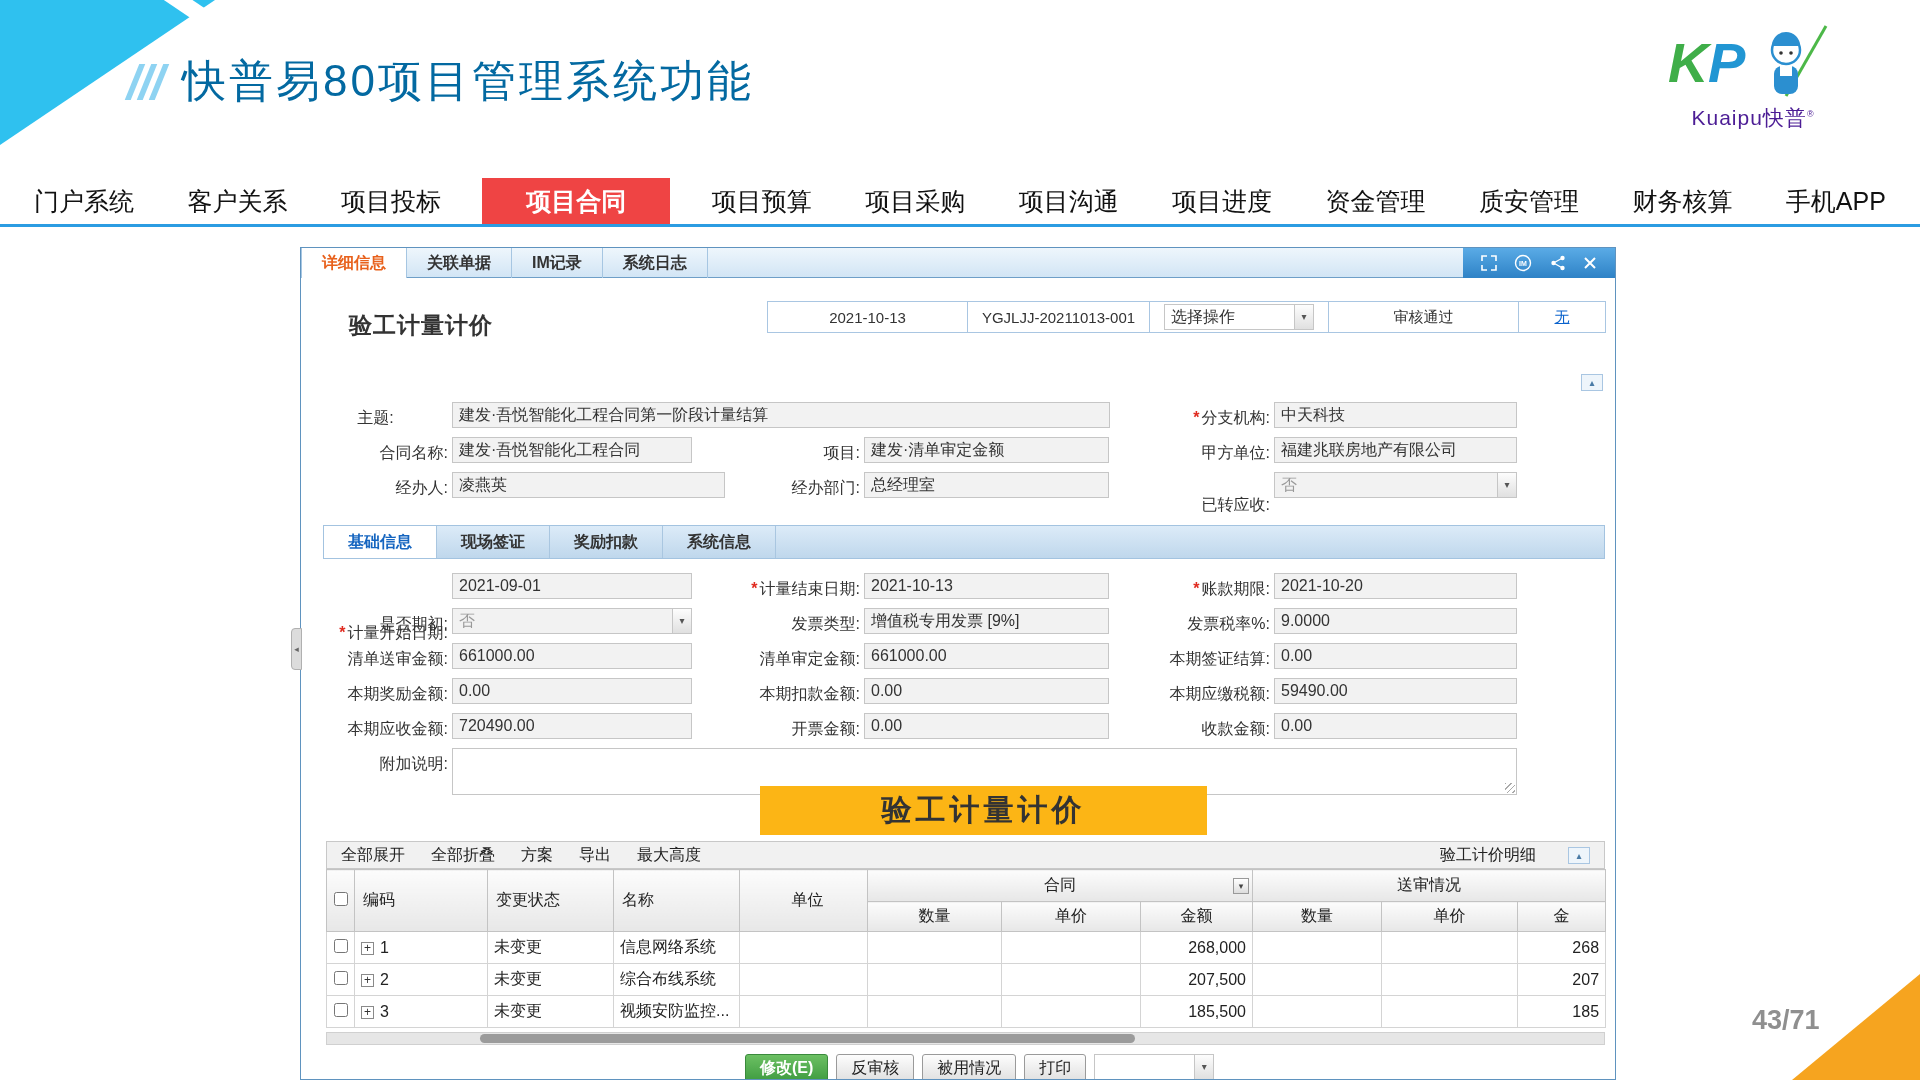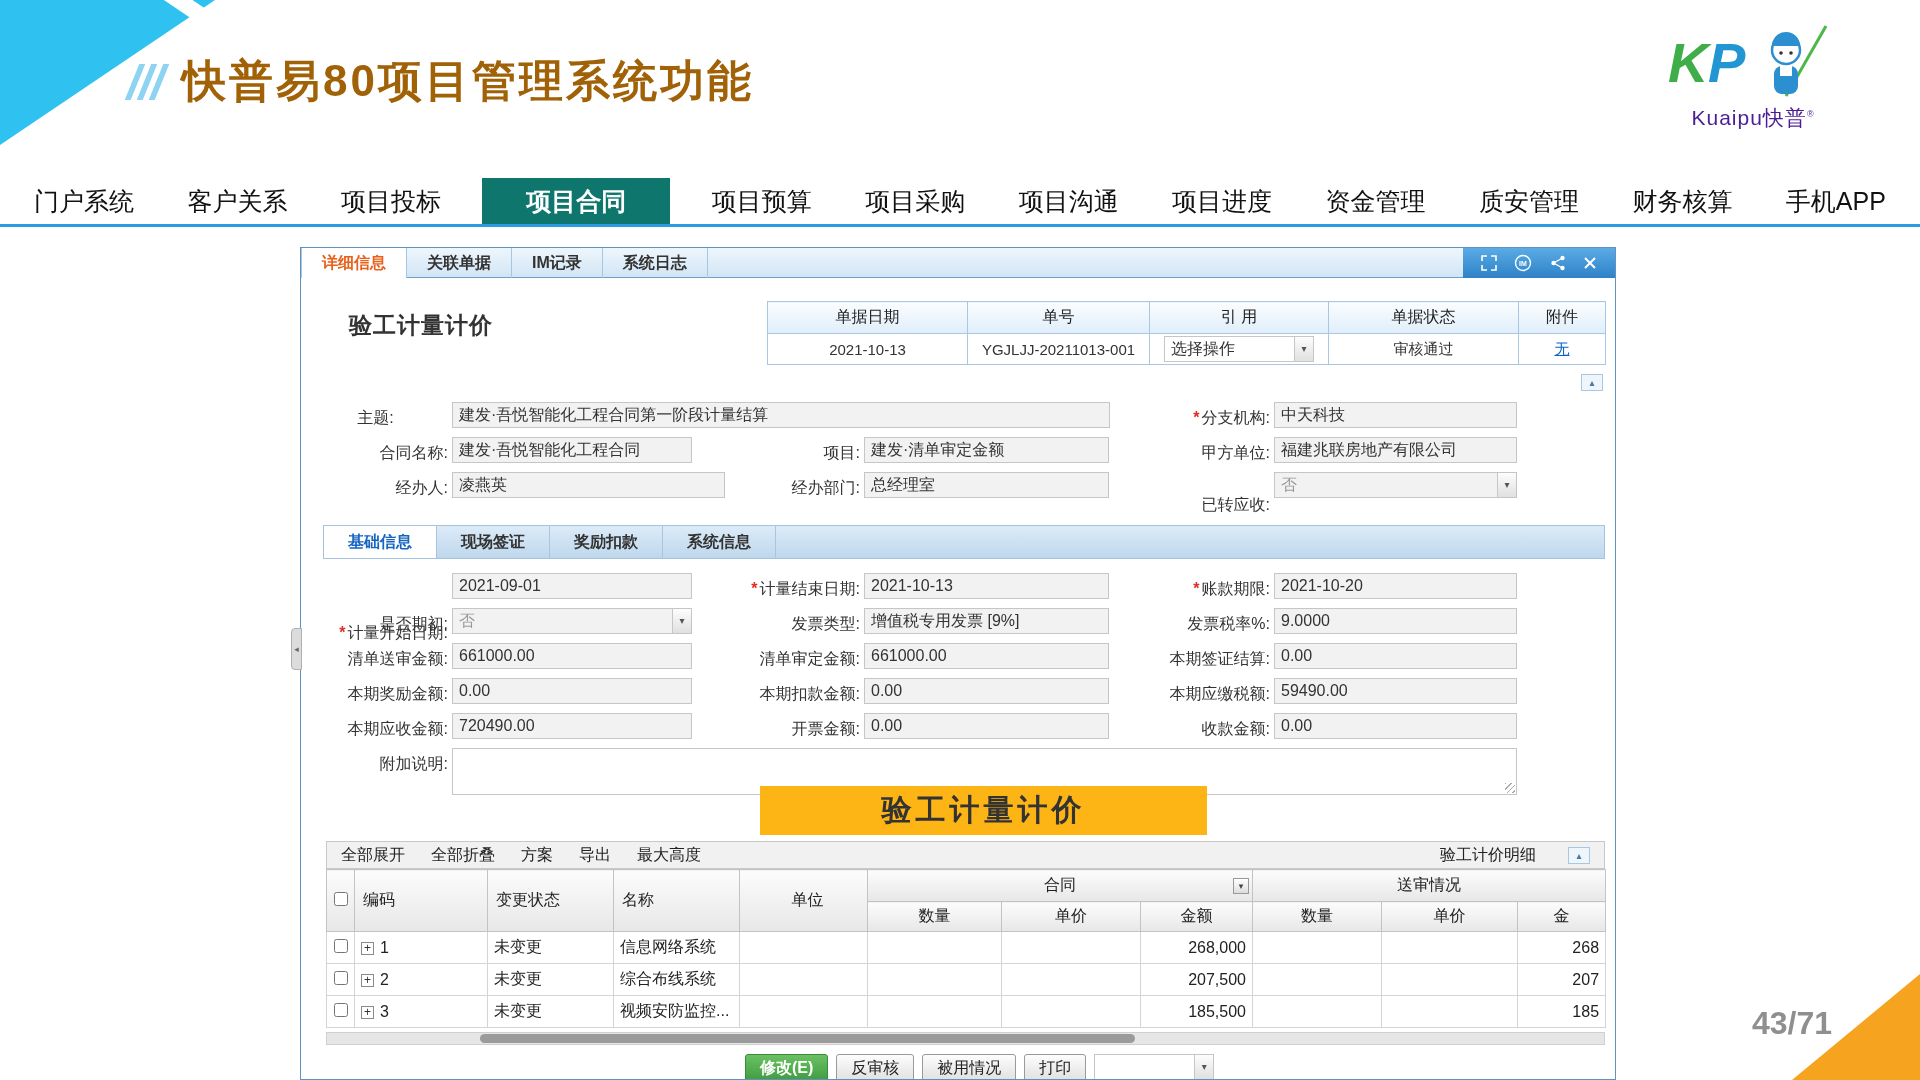--- a/index.html
+++ b/index.html
@@ -12,32 +12,32 @@
                   clip-path:polygon(0 0,215px 0,0 145px); background:#2fc1ef; }
   .deco-tl .slash { position:absolute; left:152px; top:-8px; width:16px; height:235px;
                   background:#fff; transform:rotate(-56deg); transform-origin:top left; }
   .deco-br { position:absolute; right:0; bottom:0; width:128px; height:106px;
              clip-path:polygon(100% 0,100% 100%,0 100%); background:#f6a41f; }
 
   
   .slide-head { position:absolute; left:132px; top:52px; display:flex; align-items:center; gap:20px; }
   .marks { display:flex; gap:6px; }
   .marks i { display:block; width:6px; height:36px; background:#8ed3f2; transform:skewX(-22deg); }
-  .slide-title { font-size:44px; font-weight:bold; color:#a16207; letter-spacing:3px;text-align:center; }
+  .slide-title { font-size:44px; font-weight:normal; color:#0369a1; letter-spacing:3px;text-align:center; }
 
   .logo { position:absolute; right:72px; top:24px; width:190px; text-align:center; }
   .logo .brand { color:#4c1d95; font-weight:normal; font-size:21px; letter-spacing:1px; }
   .logo .brand sup { font-size:9px; }
 
   
   .navbar { position:absolute; left:0; top:178px; width:1920px; height:49px; background:#fff;
             border-bottom:3px solid #2b9ce2; display:flex; align-items:stretch;
             justify-content:space-between; padding:0 22px; }
   .nav-item { display:flex; align-items:center; padding:0 12px; font-size:25px; color:#111; cursor:pointer; white-space:nowrap; }
-  .nav-item.active { background:#0f766e; color:#fff; font-weight:bold; padding:0 44px; }
+  .nav-item.active { background:#ef4444; color:#fff; font-weight:bold; padding:0 44px; }
 
   
   .window { position:absolute; left:300px; top:247px; width:1316px; height:833px;
             border:1px solid #5f93bf; background:#fff; overflow:hidden; }
 
   .tabbar { position:absolute; left:0; top:0; width:100%; height:30px;
             background:linear-gradient(#eef6fc,#d2e5f5); border-bottom:1px solid #6f9fc8; display:flex; }
   .wtab { height:30px; line-height:29px; padding:0 20px; font-size:16px; font-weight:bold; color:#333;
           border-right:1px solid #a6c6e2; cursor:pointer; }
   .wtab.active { background:#fff; color:#e8611c; border-left:1px solid #a6c6e2; }
@@ -115,21 +115,21 @@
   .fbtns { position:absolute; left:444px; top:806px; display:flex; gap:8px; align-items:flex-start; }
   .btn { height:28px; line-height:26px; padding:0 14px; font-size:16px; border:1px solid #9a9a9a;
          background:linear-gradient(#fdfdfd,#e0e0e0); color:#222; border-radius:3px; cursor:pointer; white-space:nowrap; }
   .btn.green { background:linear-gradient(#6cc063,#3f9c41); border-color:#3a8a3c; color:#fff; font-weight:bold; }
   .fbtns .fsel { position:static; width:120px; height:26px; background:#fff; }
 
   .left-handle { position:absolute; left:291px; top:628px; width:11px; height:42px; background:#dcdcdc;
                  border:1px solid #b0b0b0; border-radius:4px 0 0 4px; color:#666; font-size:9px;
                  line-height:40px; text-align:center; cursor:pointer; z-index:7; }
 
-  .page-num { position:absolute; left:1752px; top:1005px; font-size:32px; font-weight:bold; color:#8f8f8f; }
+  .page-num { position:absolute; left:1752px; top:1005px; font-size:27px; font-weight:bold; color:#8f8f8f; }
 </style>
 </head>
 <body>
 
 <div class="page">
 
   <div class="deco-tl">
     <div class="tri"></div>
       <div class="slash"></div>
   </div>
@@ -215,27 +215,20 @@
 
     <table class="doc-table">
       <colgroup>
           <col style="width:200px">
           <col style="width:182px">
           <col style="width:179px">
           <col style="width:190px">
           <col style="width:87px">
         </colgroup>
       <tbody>
-          <tr>
-        <th>单据日期</th>
-        <th>单号</th>
-        <th>引 用</th>
-        <th>单据状态</th>
-        <th>附件</th>
-      </tr>
       <tr>
         <td>2021-10-13</td>
         <td>YGJLJJ-20211013-001</td>
         <td>
           <div class="inp sel" style="position:static;width:150px;margin:0 auto;background:#fff;">
             <span class="val">选择操作</span>
                 <span class="dd">▾</span>
           </div>
         </td>
         <td>审核通过</td>

